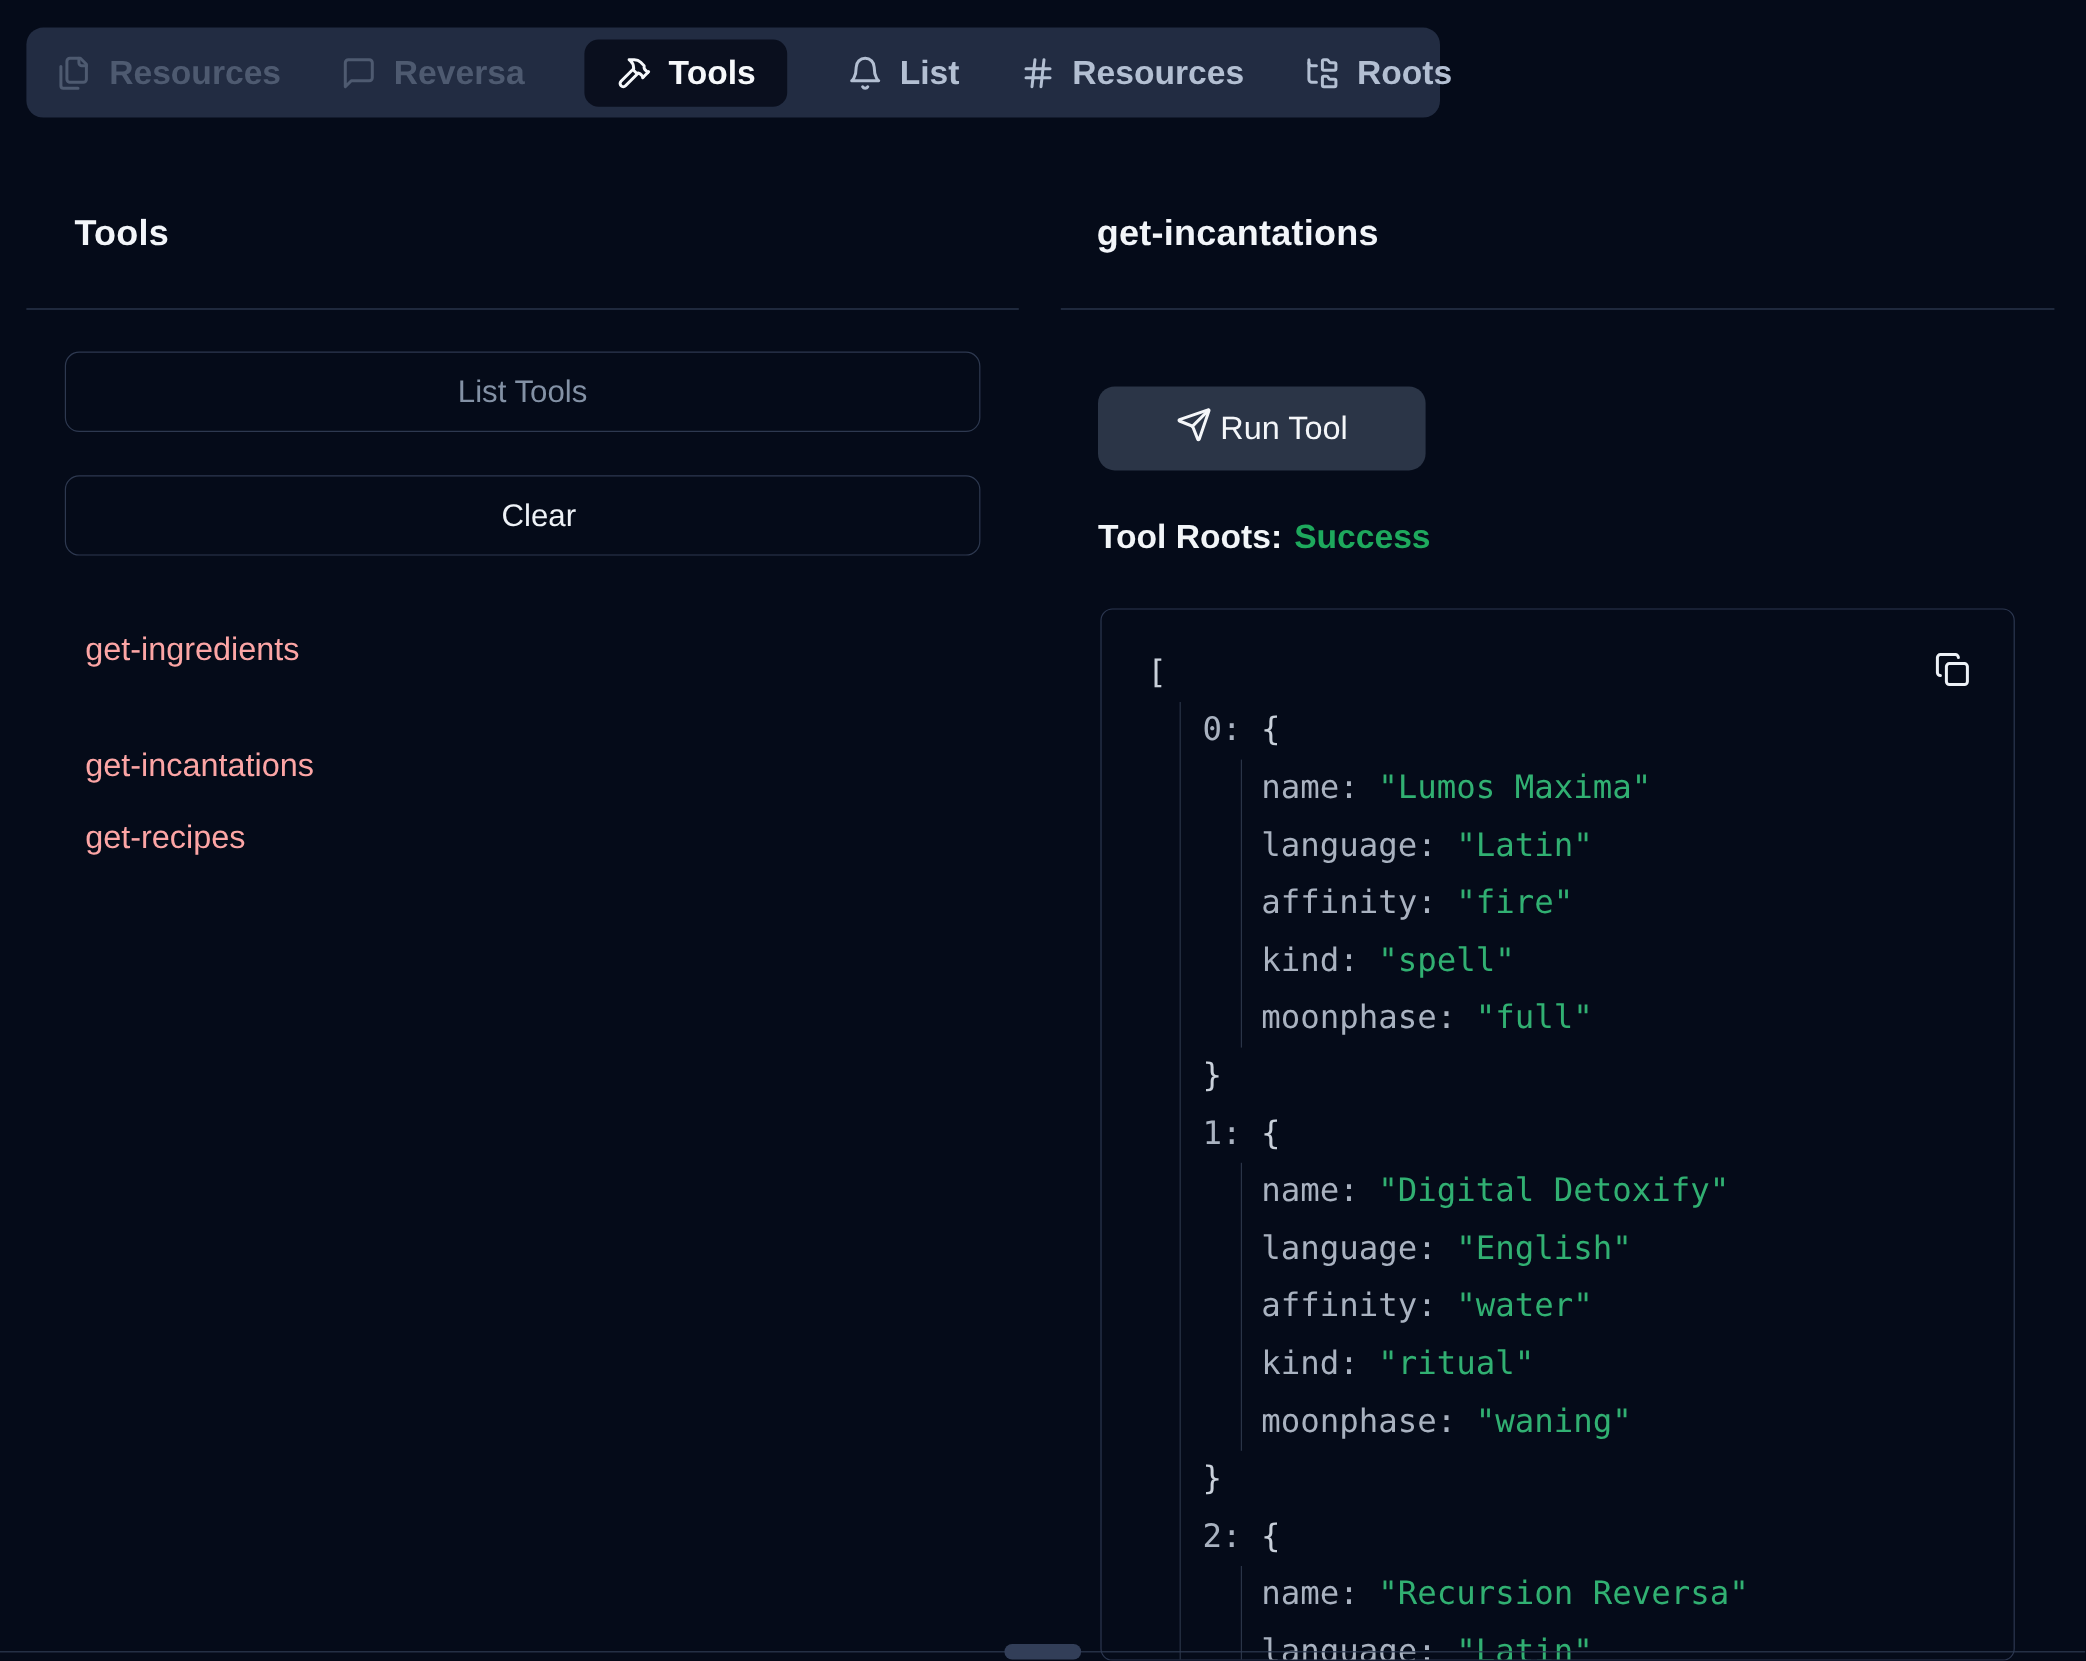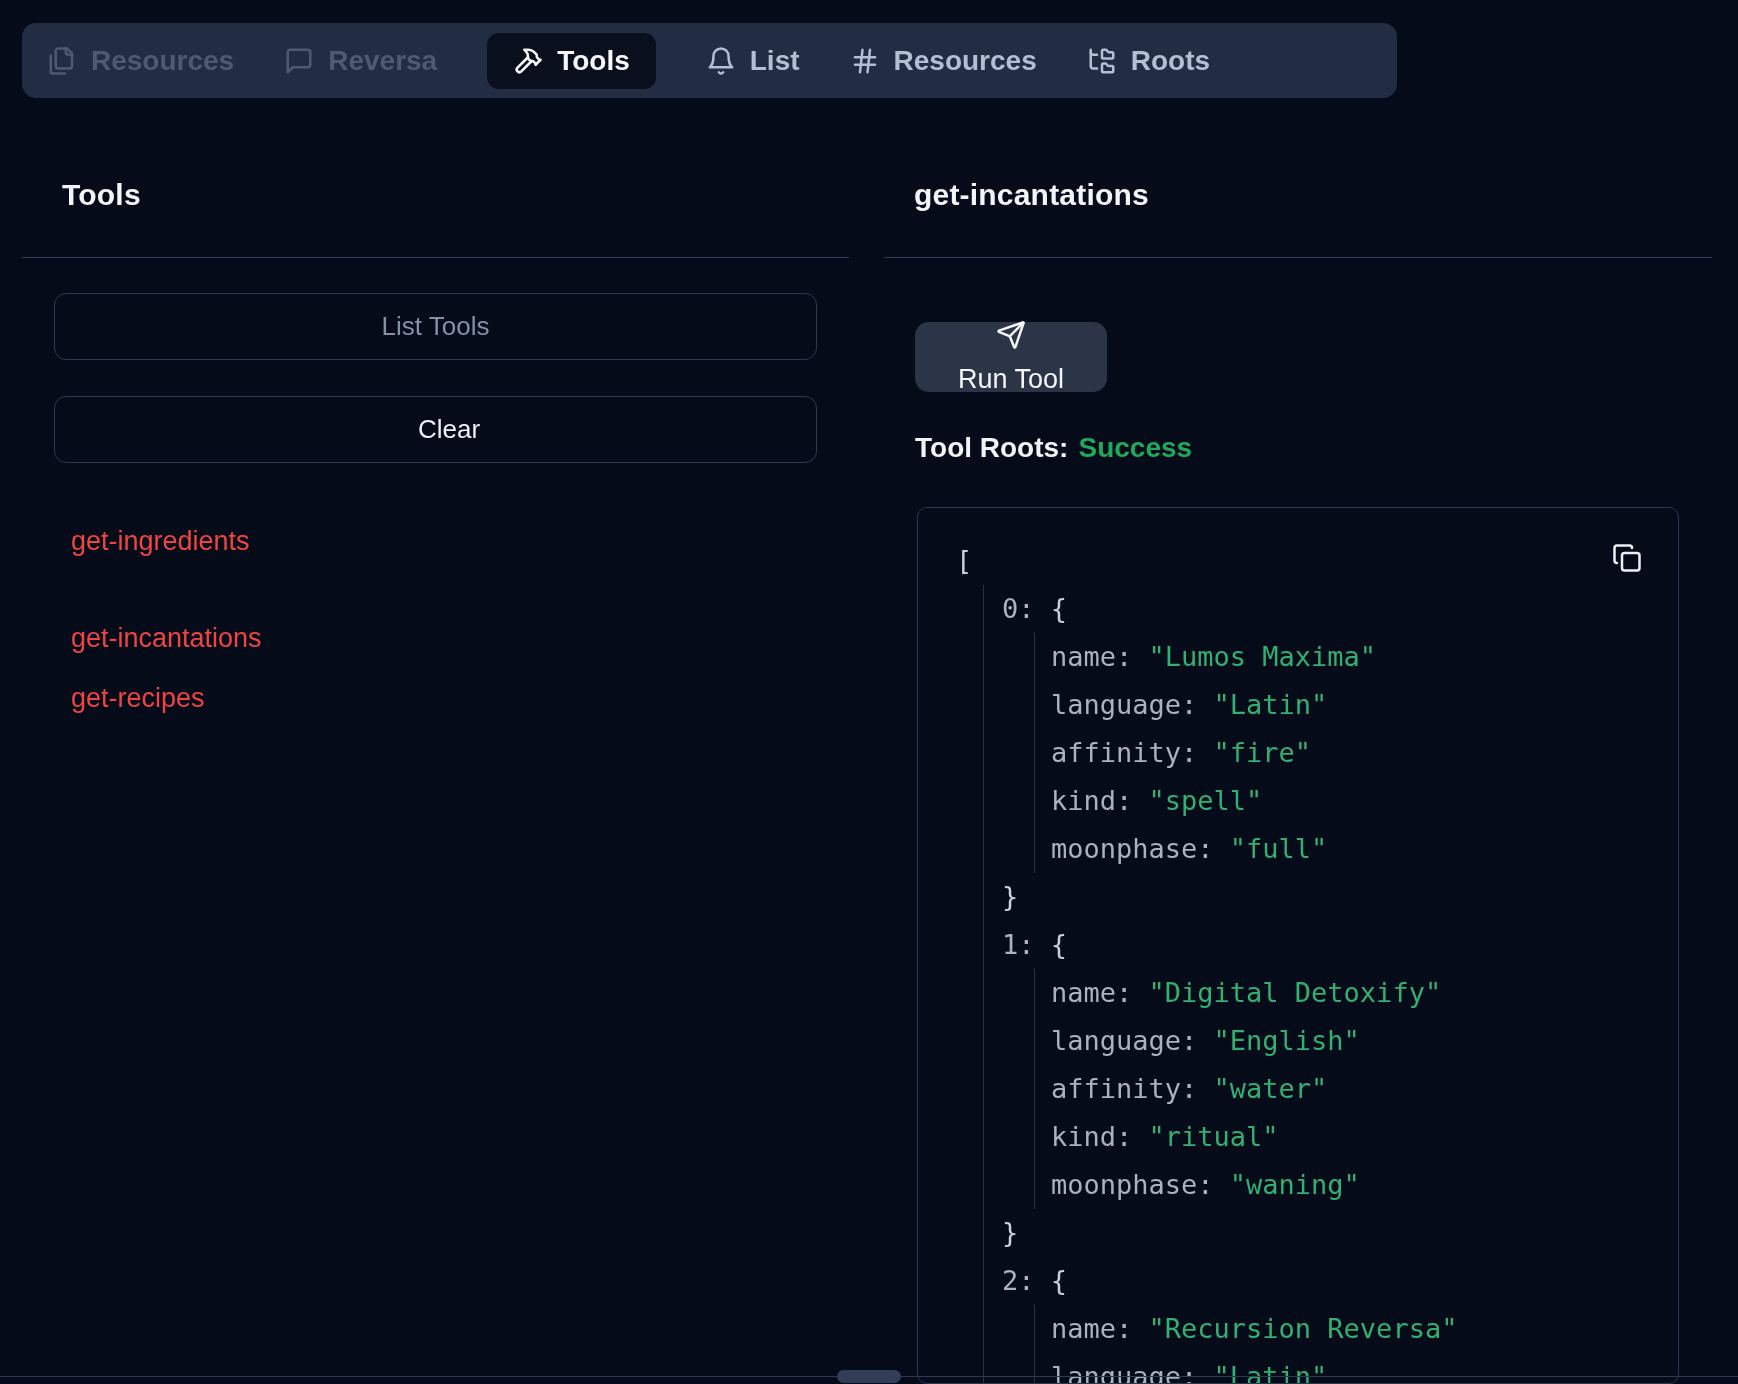--- a/index.html
+++ b/index.html
@@ -12,21 +12,21 @@
     background: #050b19;
     overflow: hidden;
     font-family: "Liberation Sans", sans-serif;
     color: #f3f6fa;
   }
 
   
   .tabbar {
     position: absolute;
     left: 22px; top: 23px;
-    width: 1375px; height: 75px;
+    width: 1178px; height: 75px;
     background: #222c42;
     border-radius: 14px;
     display: flex;
     align-items: center;
     padding: 0 25px;
     gap: 50px;
   }
   .tab {
     display: flex;
     align-items: center;
@@ -87,39 +87,38 @@
   }
   .btn.ghost.muted { color: #8391a5; top: 293px; }
   .btn.ghost.lit   { color: #eef2f7; top: 396px; padding-left: 33px; }
 
   .tool-list { list-style: none; margin: 0; padding: 0; }
   .tool-item {
     position: absolute;
     left: 71px;
     font-size: 27px;
     line-height: 32px;
-    color: #ef4444;
+    color: #fca5a5;
     cursor: pointer;
   }
 
   .btn.run {
     position: absolute;
     left: 915px; top: 322px;
-    width: 192px; height: 70px;
+    width: 273px; height: 70px;
     background: #2b3547;
     border: none;
     border-radius: 14px;
     color: #f4f6f9;
     font-size: 27px;
     font-weight: 500;
     display: flex;
     align-items: center;
     justify-content: center;
     gap: 7px;
-    flex-direction: column;
   }
   .btn.run svg { width: 30px; height: 30px; }
 
   .result-line {
     position: absolute;
     left: 915px; top: 432px;
     font-size: 28px;
     font-weight: 700;
     color: #f2f5f8;
   }

